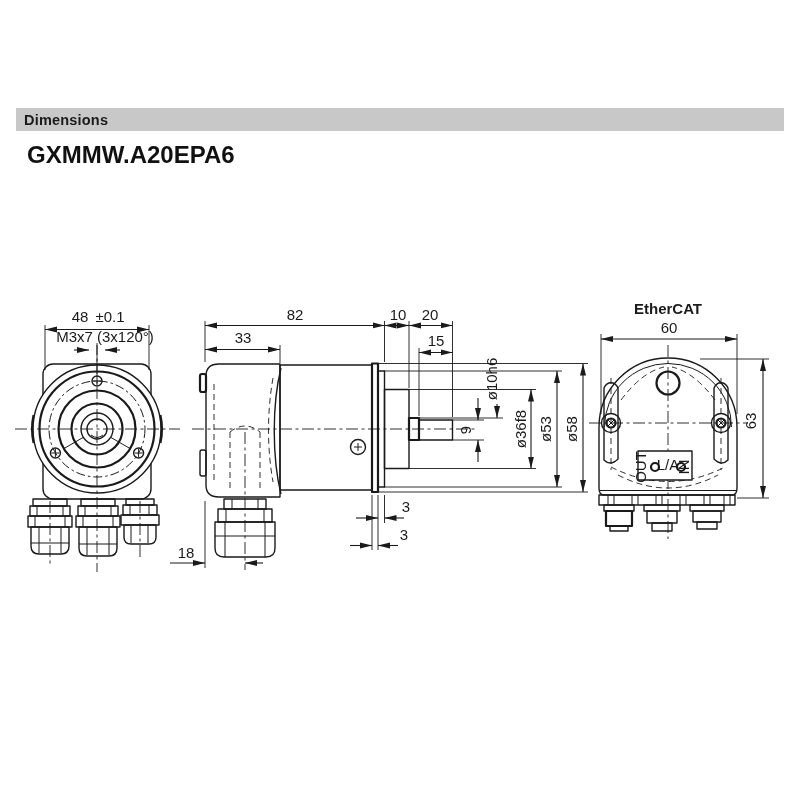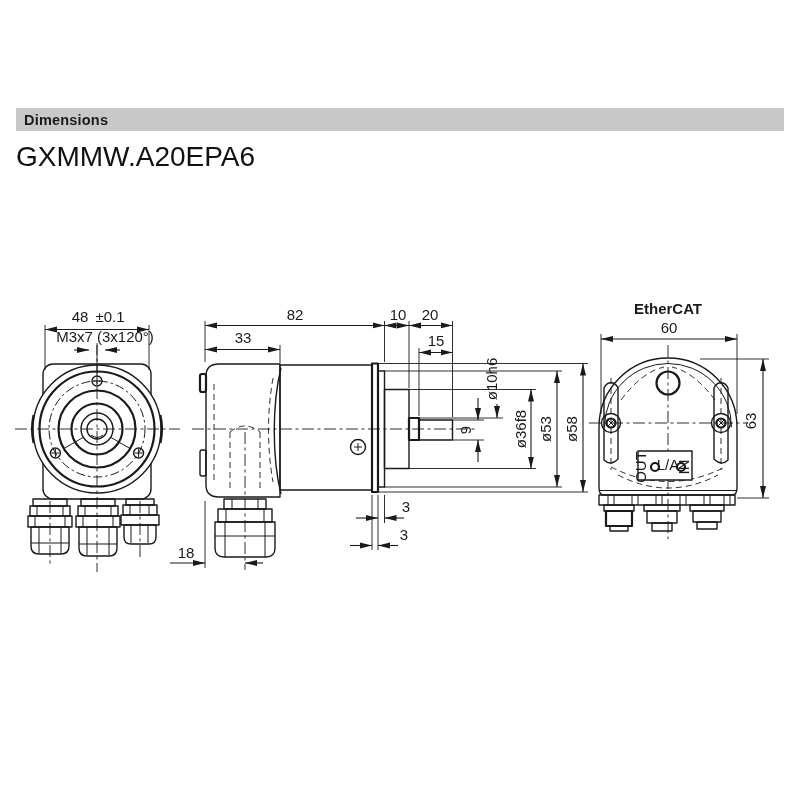--- a/index.html
+++ b/index.html
@@ -1,19 +1,19 @@
 <!DOCTYPE html>
 <html><head>
 <meta charset="utf-8">
 <style>
   html,body{margin:0;padding:0;background:#ffffff;}
   .page{position:relative;width:800px;height:800px;background:#fff;font-family:"Liberation Sans",sans-serif;overflow:hidden;margin-top:12px;}
   .header-bar{position:absolute;left:16px;top:96px;width:768px;height:23px;background:#c8c8c8;display:flex;align-items:center;}
   .header-bar span{font-size:14.5px;font-weight:bold;color:#1a1a1a;padding-left:8px;letter-spacing:0.2px;}
-  .model-title{position:absolute;left:16px;top:129px;font-size:28px;font-weight:normal;color:#111;}
+  .model-title{position:absolute;left:27px;top:129px;font-size:24px;font-weight:bold;color:#111;}
   svg{position:absolute;left:0;top:0;}
   svg text{fill:#1a1a1a;font-family:"Liberation Sans",sans-serif;font-size:15px;}
   .b{font-weight:bold;}
   .ln{stroke:#1a1a1a;stroke-width:1.4;fill:none;stroke-linejoin:round;stroke-linecap:butt;}
   .lnb{stroke:#1a1a1a;stroke-width:2.2;fill:none;stroke-linejoin:round;}
   .lnt{stroke:#1a1a1a;stroke-width:1;fill:none;}
   .dim{stroke:#1a1a1a;stroke-width:1.1;fill:none;}
   .ext{stroke:#1a1a1a;stroke-width:0.9;fill:none;}
   .cl{stroke:#1a1a1a;stroke-width:0.9;fill:none;stroke-dasharray:12 3.5 3 3.5;}
   .dash{stroke:#1a1a1a;stroke-width:0.9;fill:none;stroke-dasharray:6 4;}

